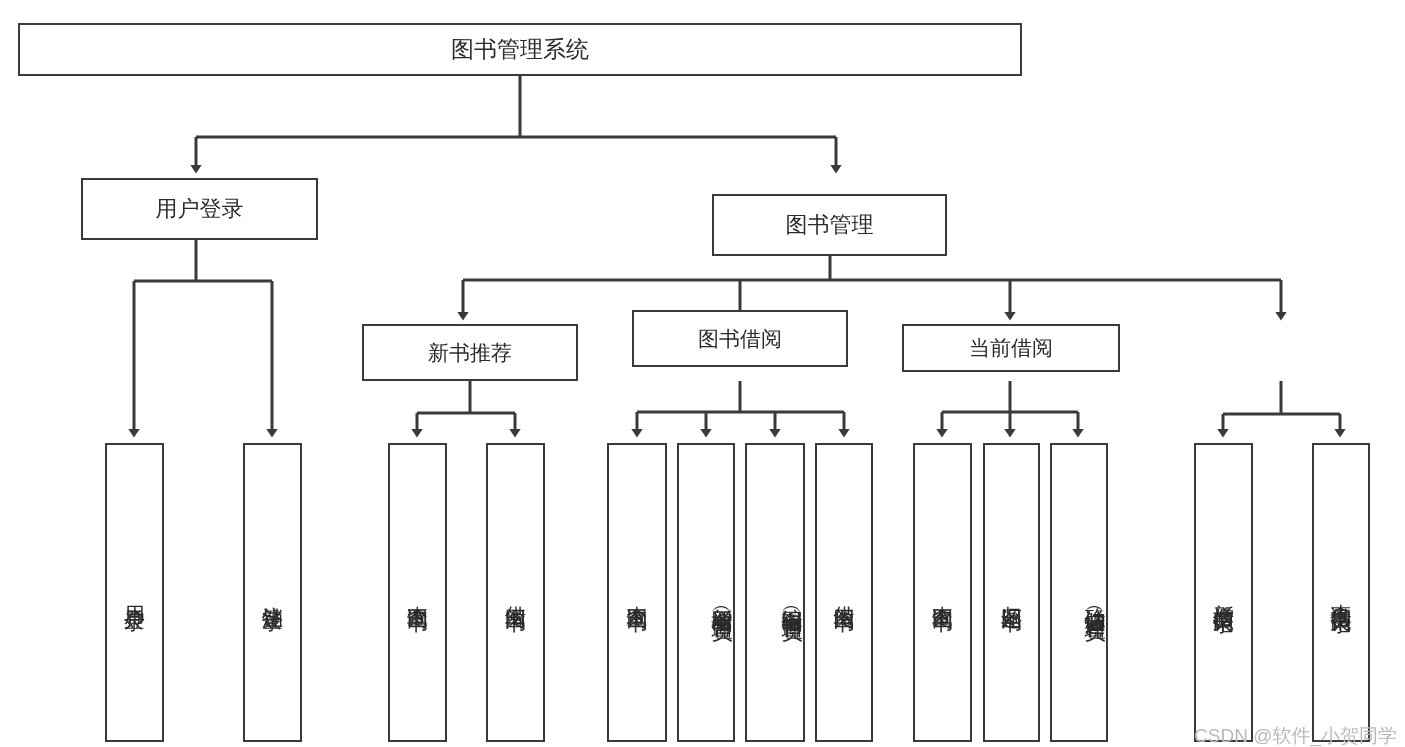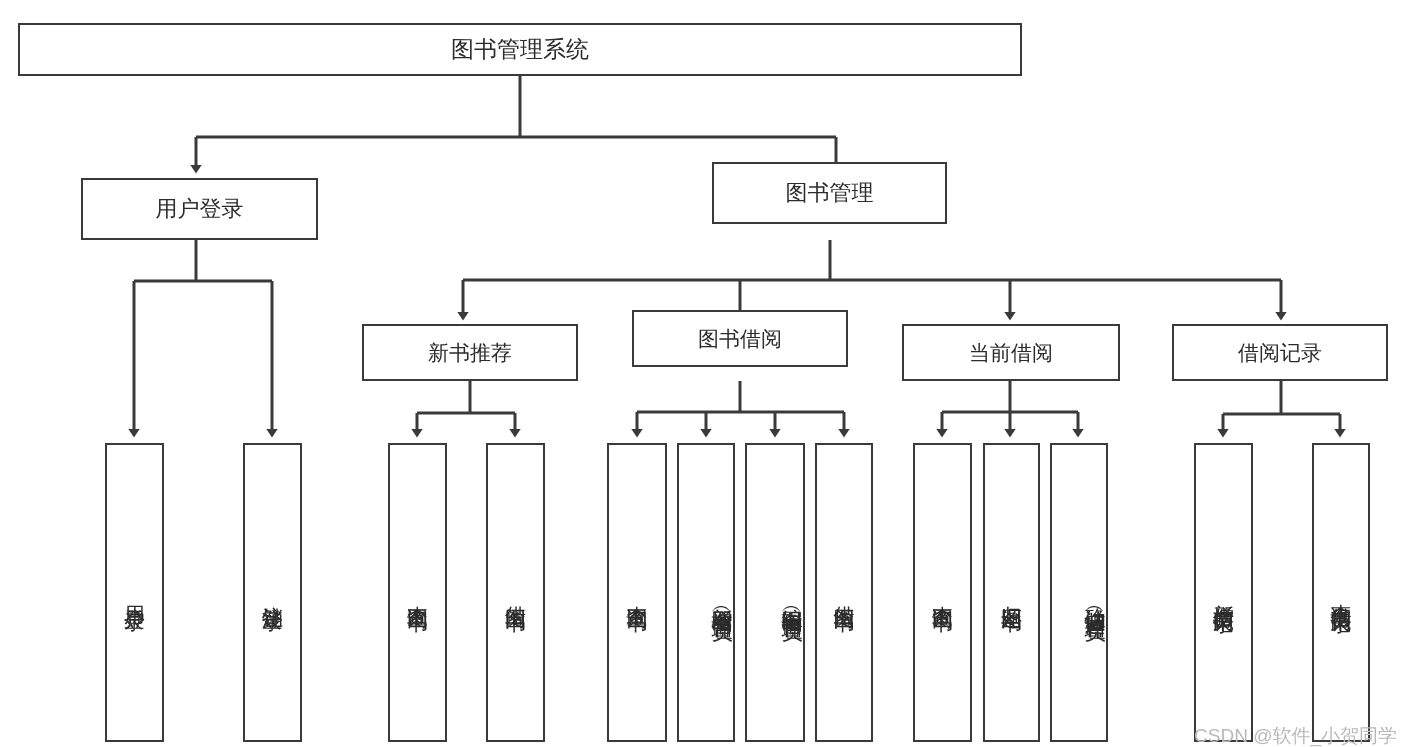--- a/index.html
+++ b/index.html
@@ -131,35 +131,32 @@
     </g>
   </svg>
 
   <div class="node node-root" style="left:18px; top:15px; width:1004px; height:53px;">
     <span class="label">图书管理系统</span>
   </div>
 
   <div class="node node-l1" style="left:81px; top:170px; width:237px; height:62px;">
     <span class="label">用户登录</span>
   </div>
-  <div class="node node-l1" style="left:712px; top:154px; width:235px; height:62px;">
+  <div class="node node-l1" style="left:712px; top:186px; width:235px; height:62px;">
     <span class="label">图书管理</span>
   </div>
 
   <div class="node node-l2" style="left:362px; top:316px; width:216px; height:57px;align-items:center;">
     <span class="label">新书推荐</span>
   </div>
   <div class="node node-l2" style="left:632px; top:302px; width:216px; height:57px;">
     <span class="label">图书借阅</span>
   </div>
-  <div class="node node-l2" style="left:902px; top:316px; width:218px; height:57px;">
+  <div class="node node-l2" style="left:902px; top:316px; width:218px; height:48px;">
     <span class="label">当前借阅</span>
-  </div>
-  <div class="node node-l2" style="left:1172px; top:316px; width:216px; height:57px;">
-    <span class="label">借阅记录</span>
   </div>
 
   <div class="node node-leaf leaf-center" style="left:105px; top:435px; width:59px; height:299px;">
     <span class="leaf-label">用户登录</span>
   </div>
   <div class="node node-leaf leaf-center" style="left:243px; top:435px; width:59px; height:299px;">
     <span class="leaf-label">注销登录</span>
   </div>
 
   <div class="node node-leaf leaf-center" style="left:388px; top:435px; width:59px; height:299px;">

